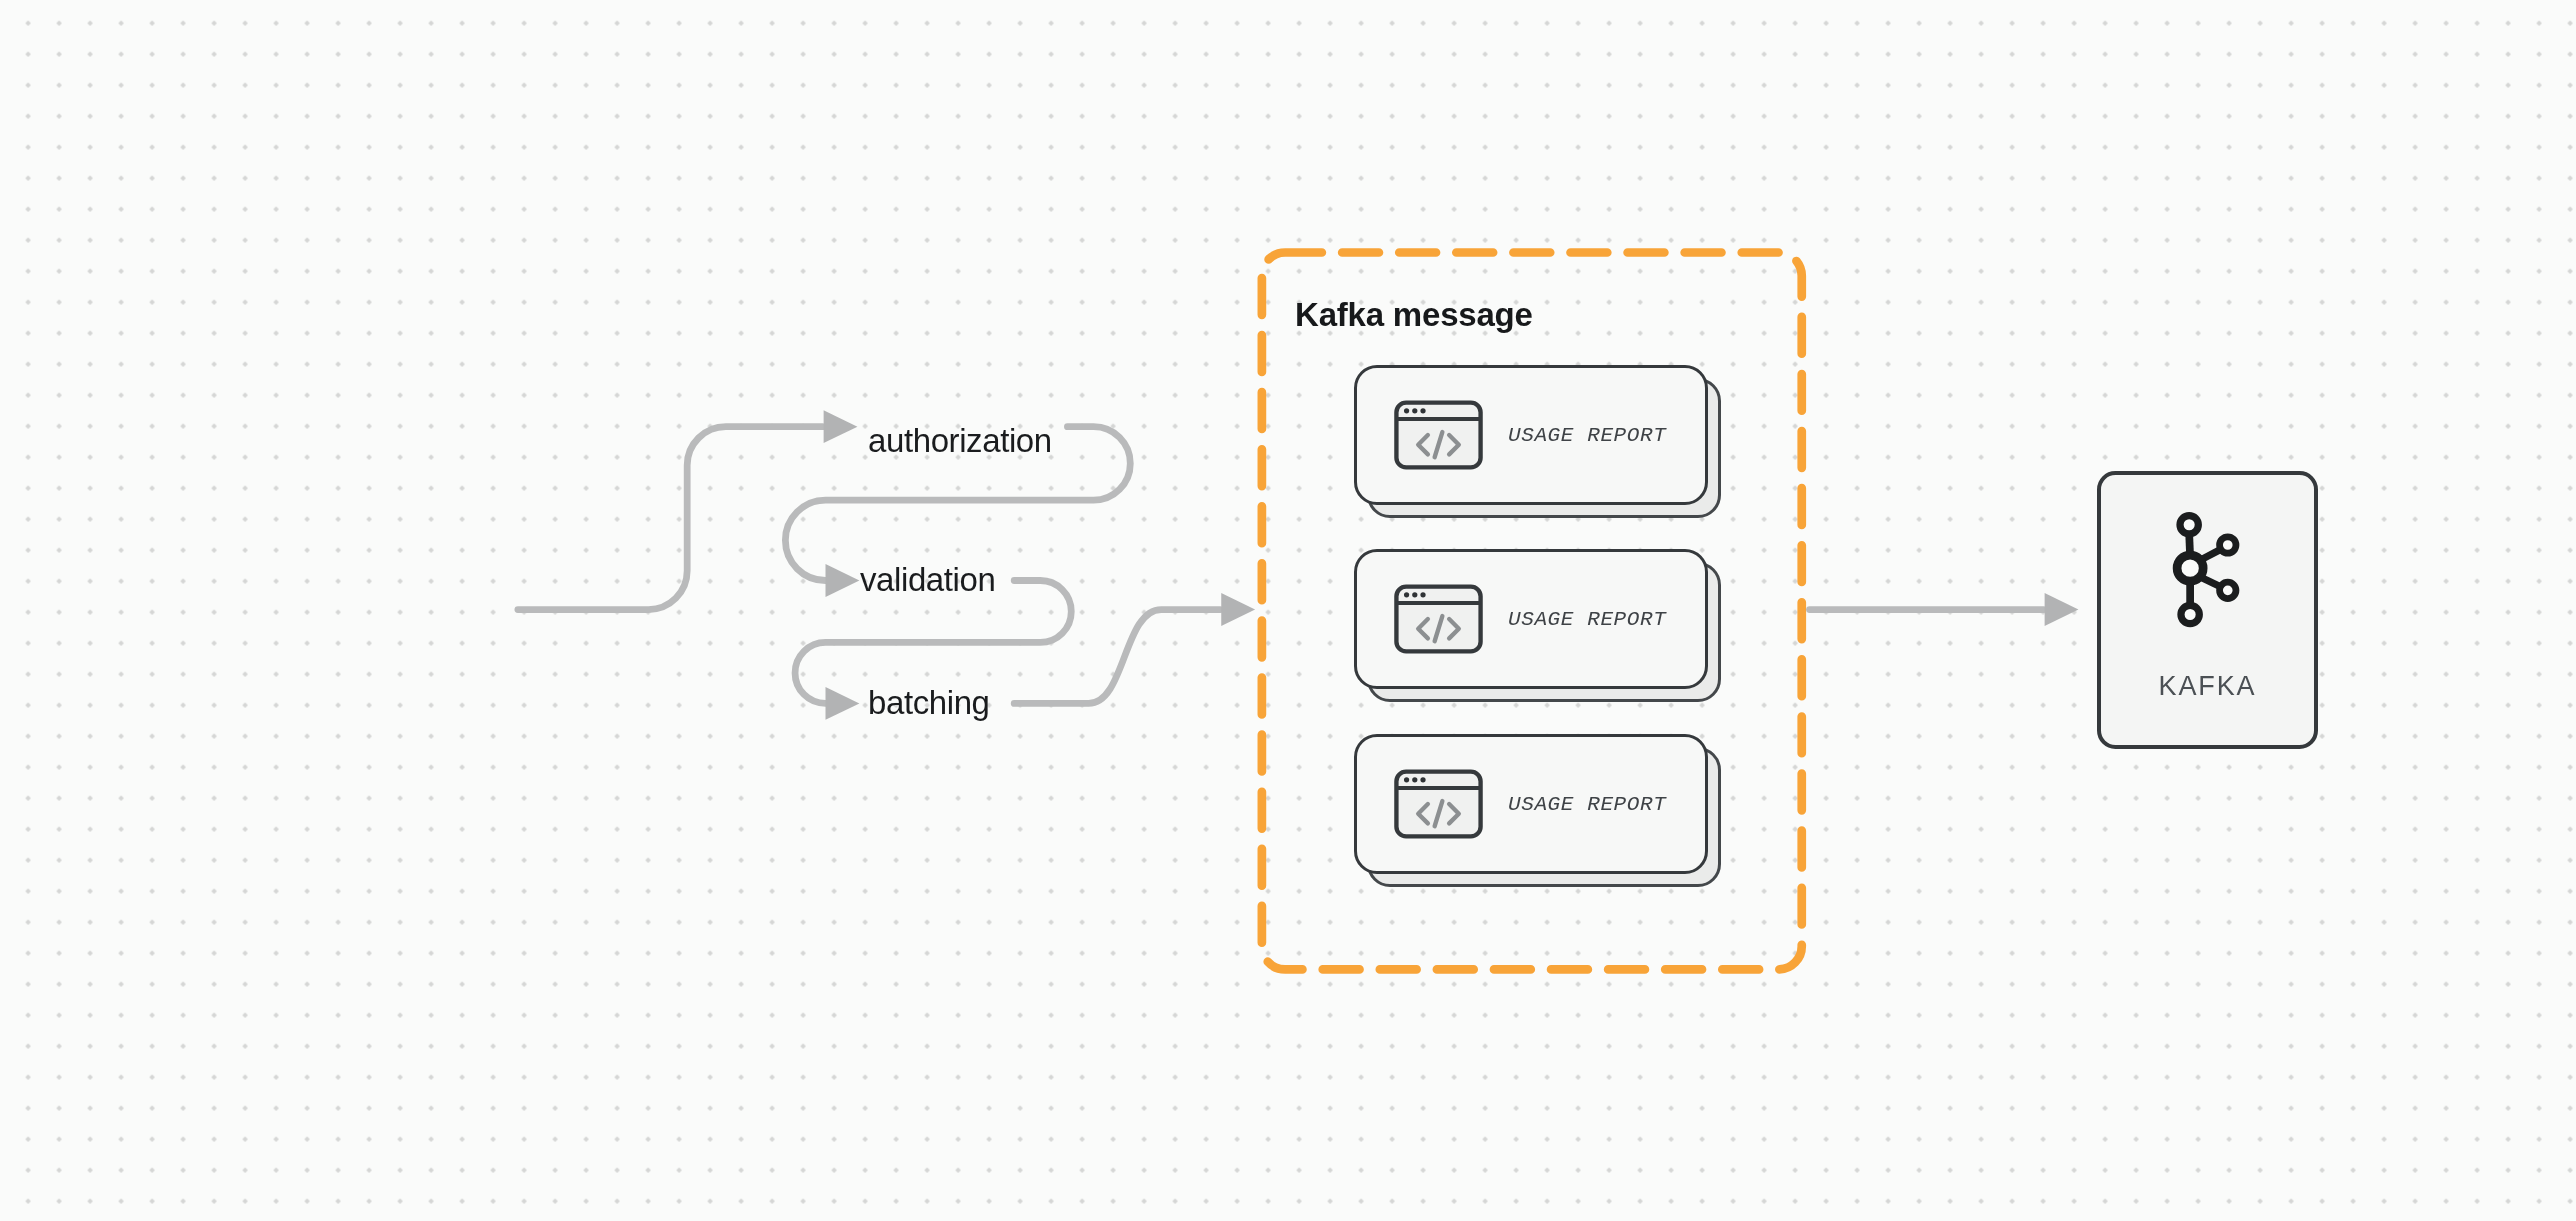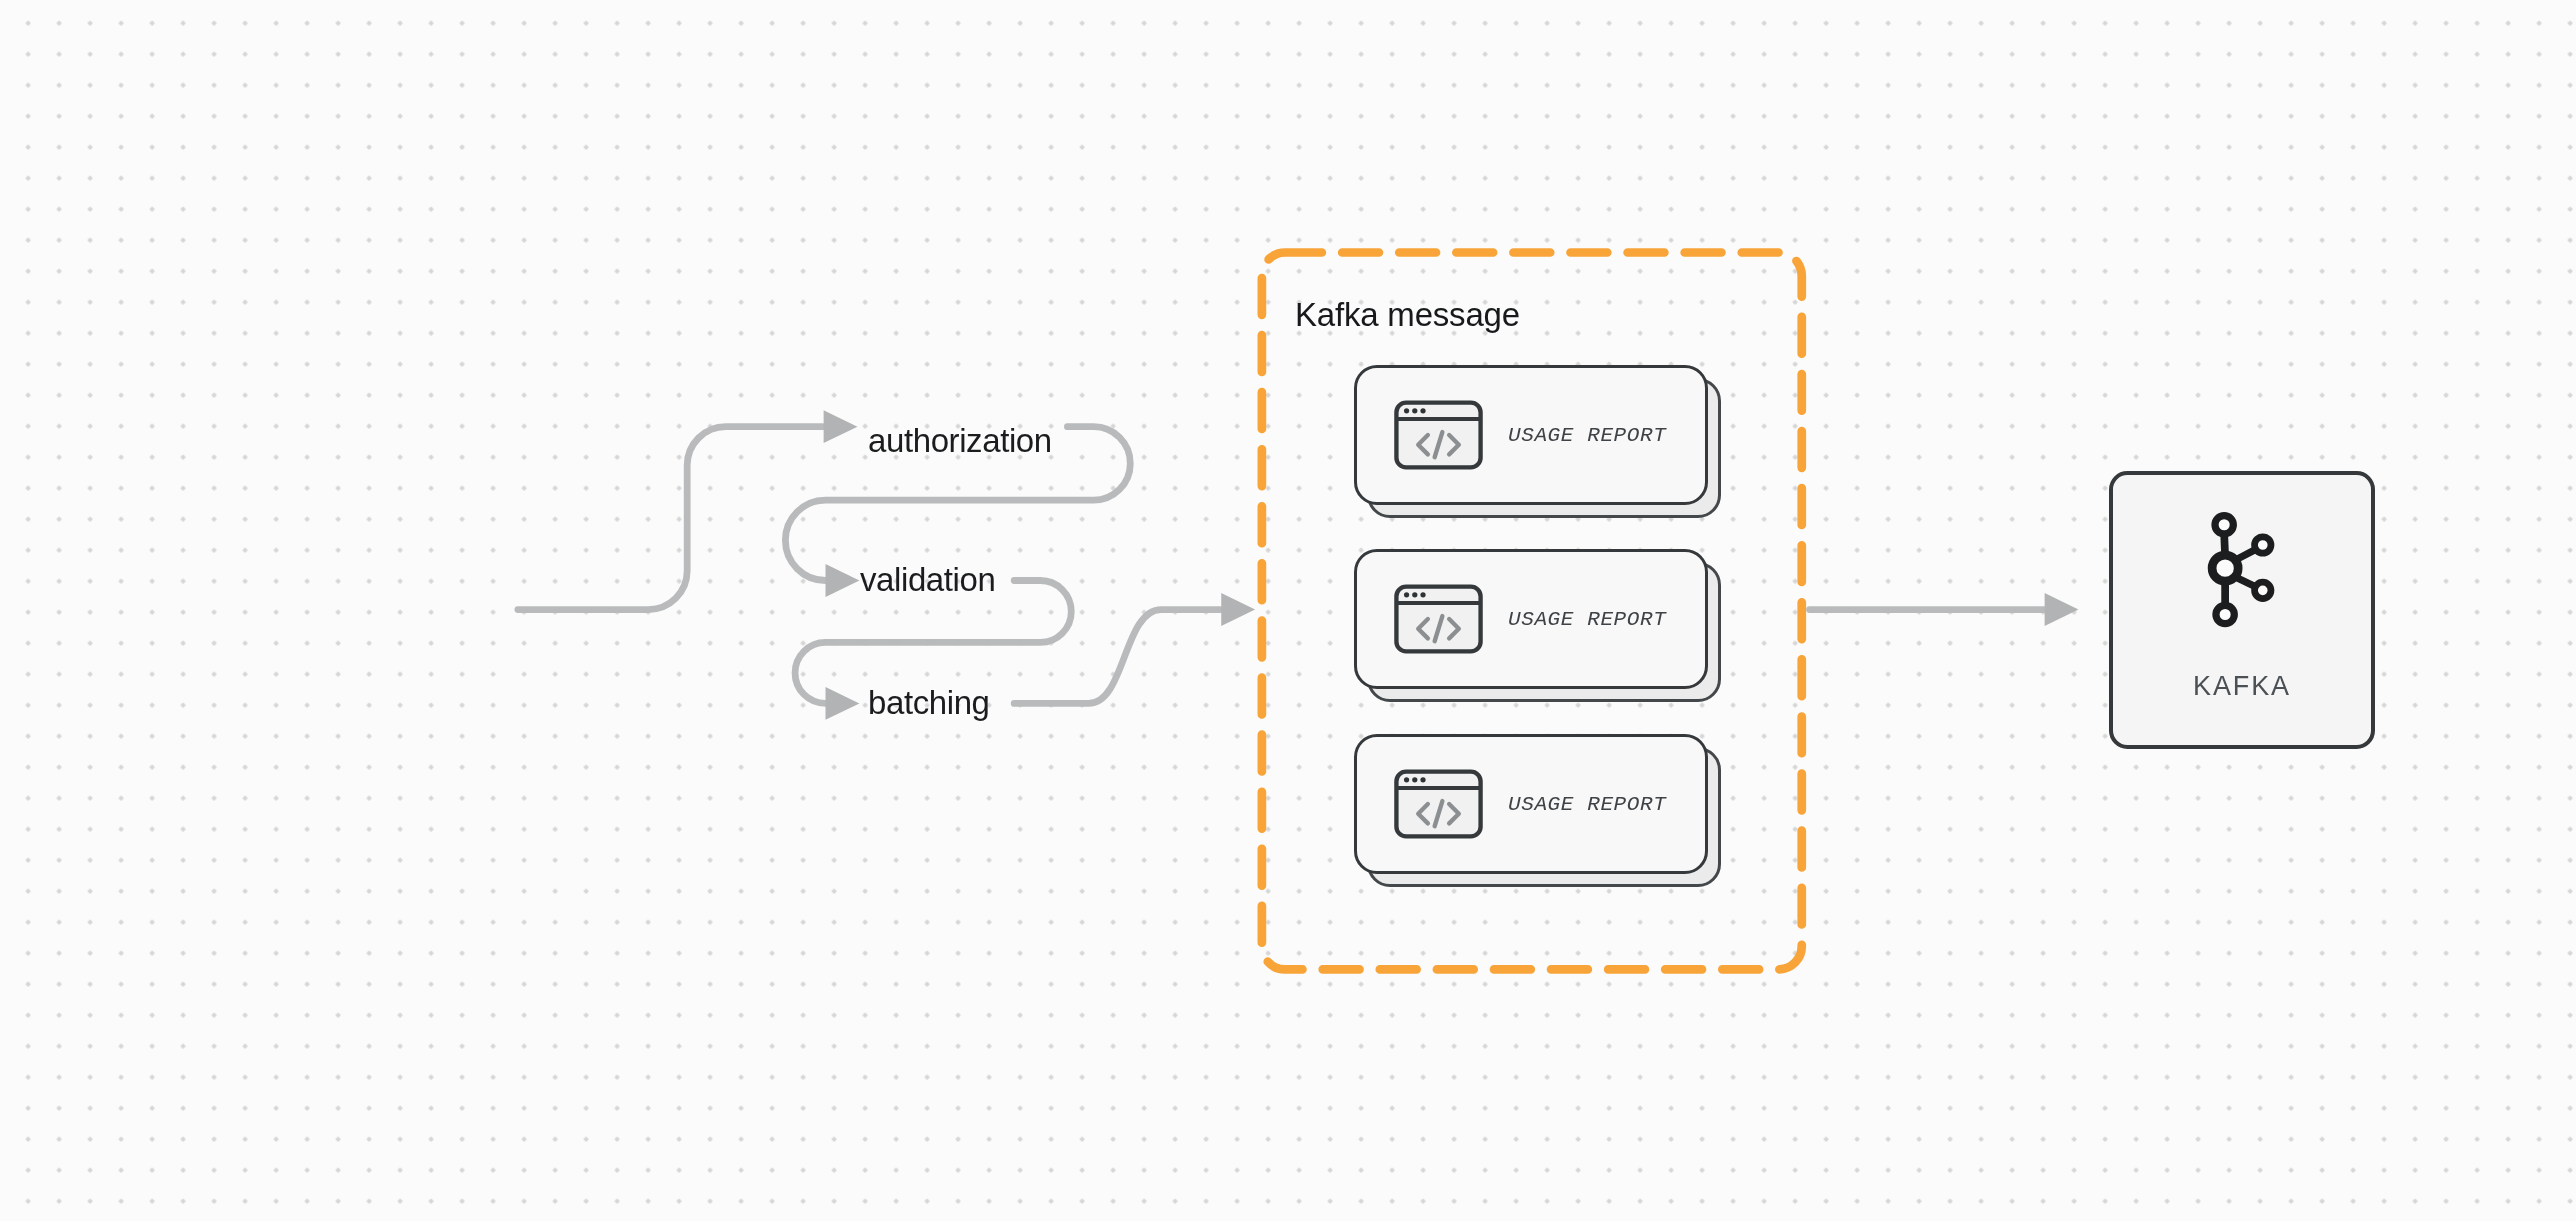--- a/index.html
+++ b/index.html
@@ -42,21 +42,21 @@
     position: absolute;
     box-sizing: border-box;
     background: #f4f5f4;
     border: 3.9px solid #35393c;
     border-radius: 15.5px;
     display: flex;
     flex-direction: column;
     align-items: center;
   }
   .node-usage { left: 257px; top: 502px; width: 245px; height: 215px; }
-  .node-kafka { left: 2097px; top: 471px; width: 266px; height: 278px; border-width: 4.8px; border-radius: 18.4px; margin-left: 12px; }
+  .node-kafka { left: 2097px; top: 471px; width: 221px; height: 278px; border-width: 4.8px; border-radius: 18.4px; }
   .node-usage .node-icon { margin-top: 31px; }
   .node-kafka .node-icon { margin-top: 33px; }
   .node-label {
     color: #4b5054;
     letter-spacing: 1.2px;
     white-space: nowrap;
   }
   .node-usage .node-label { margin-top: 15.5px; font-size: 20.3px; }
   .node-kafka .node-label { margin-top: 35px; font-size: 27px; letter-spacing: 1.9px; }
   .flow-label {
@@ -67,21 +67,21 @@
     letter-spacing: -0.4px;
     color: #1a1c1e;
     white-space: nowrap;
   }
   .group-title {
     position: absolute;
     left: 1295px;
     top: 316px;
     transform: translateY(-52%);
     font-size: 33px;
-    font-weight: 400;
+    font-weight: 700;
     letter-spacing: -0.2px;
     color: #17191b;
     white-space: nowrap;
   }
   .card-stack {
     position: absolute;
     left: 1354px;
     width: 354px;
     height: 140px;
     font-family: Liberation Mono, monospace;

